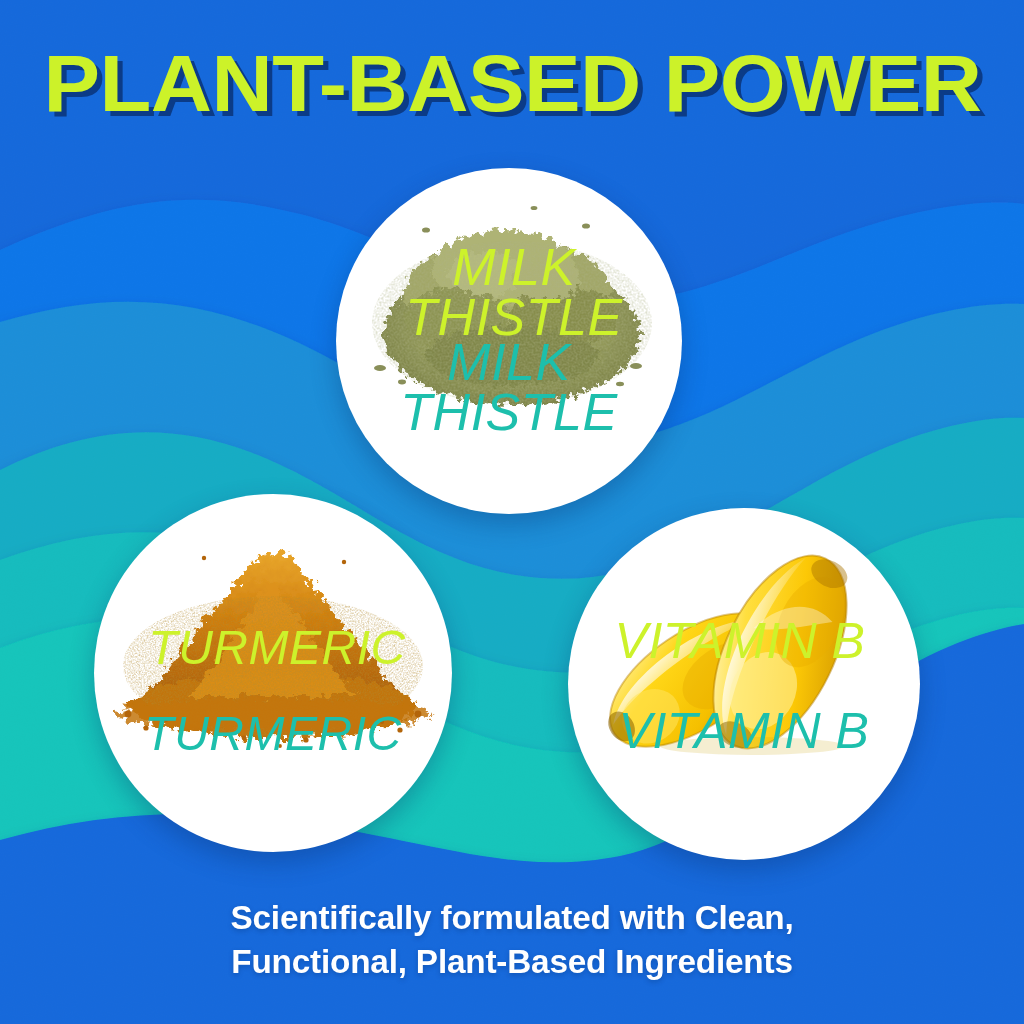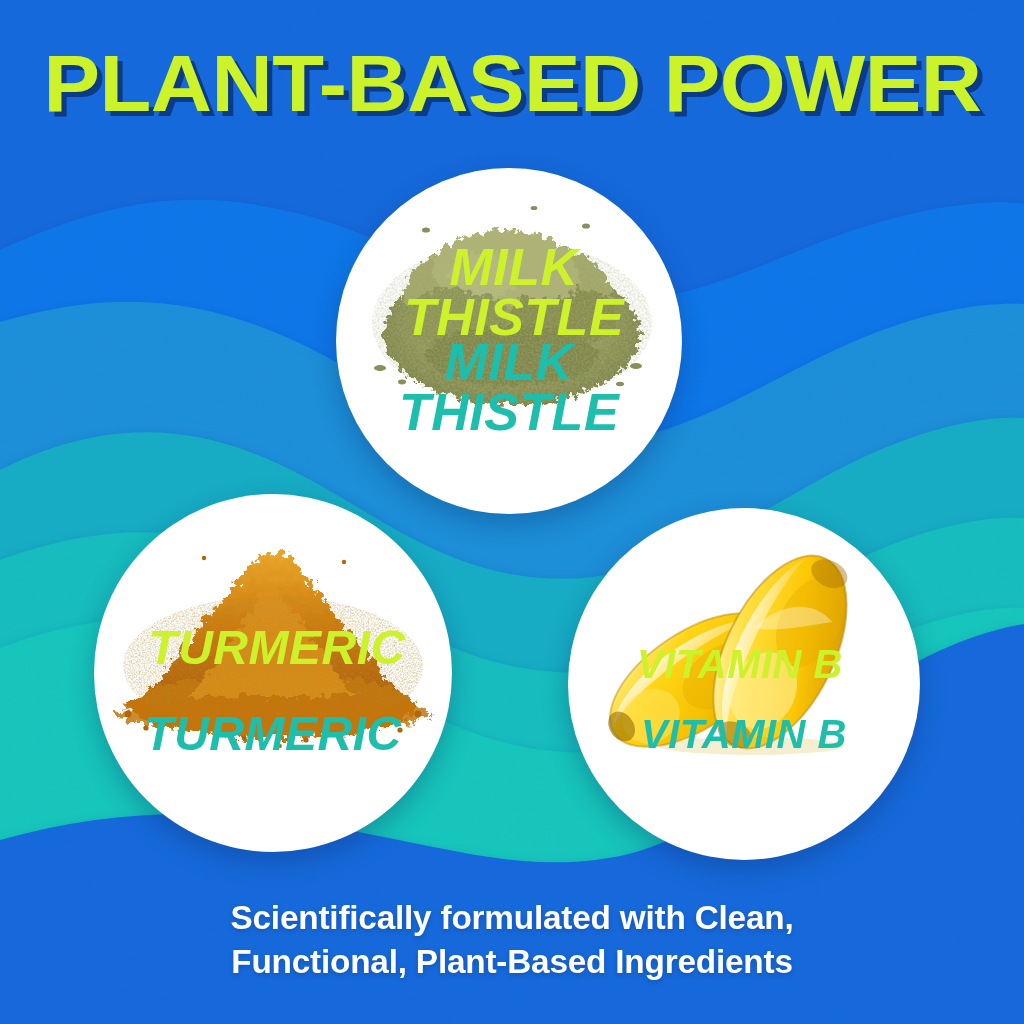--- a/index.html
+++ b/index.html
@@ -47,39 +47,39 @@
   .c-turmeric{left:94px; top:494px;width:358px;height:358px;z-index:31;}
   .c-vitb    {left:568px;top:508px;width:352px;height:352px;z-index:29;}
 
   .photo{position:absolute;left:0;right:0;top:0;}
   .photo svg{display:block;width:100%;height:100%;}
 
   
   .clabel{
     position:absolute;left:0;right:0;
     text-align:center;
-    font-weight:700;
+    font-weight:400;
     font-style:italic;
     line-height:0.97;
     letter-spacing:0.5px;
     white-space:pre-line;
     z-index:5;
   }
   .clabel .fg{position:relative;z-index:3;display:block;}
   .clabel .sh{position:absolute;left:0;right:0;top:0;z-index:1;display:block;}
 
   .lbl-milk{bottom:26px;font-size:52px;}
   .lbl-milk .fg{color:#1dbfac;}
   .lbl-milk .sh{color:#cdf22b;transform:translate(5px,6px);}
 
   .lbl-turmeric{bottom:48px;font-size:48px;}
   .lbl-turmeric .fg{color:#1dbfac;}
   .lbl-turmeric .sh{color:#cdf22b;transform:translate(4px,7px);}
 
-  .lbl-vitb{bottom:67px;font-size:40px;}
+  .lbl-vitb{bottom:56px;font-size:50px;}
   .lbl-vitb .fg{color:#1dbfac;}
   .lbl-vitb .sh{color:#cdf22b;transform:translate(-4px,7px);}
 
   
   .caption{
     position:absolute;left:0;right:0;bottom:40px;
     text-align:center;z-index:40;
     color:#ffffff;
     font-weight:700;
     font-size:33px;

